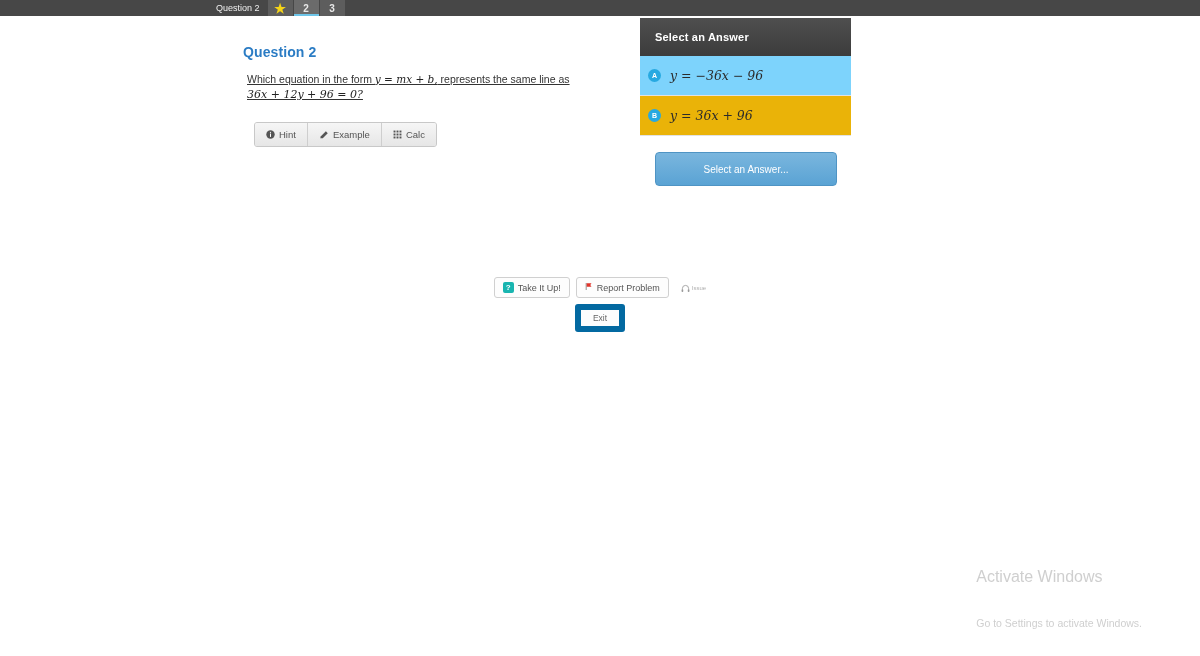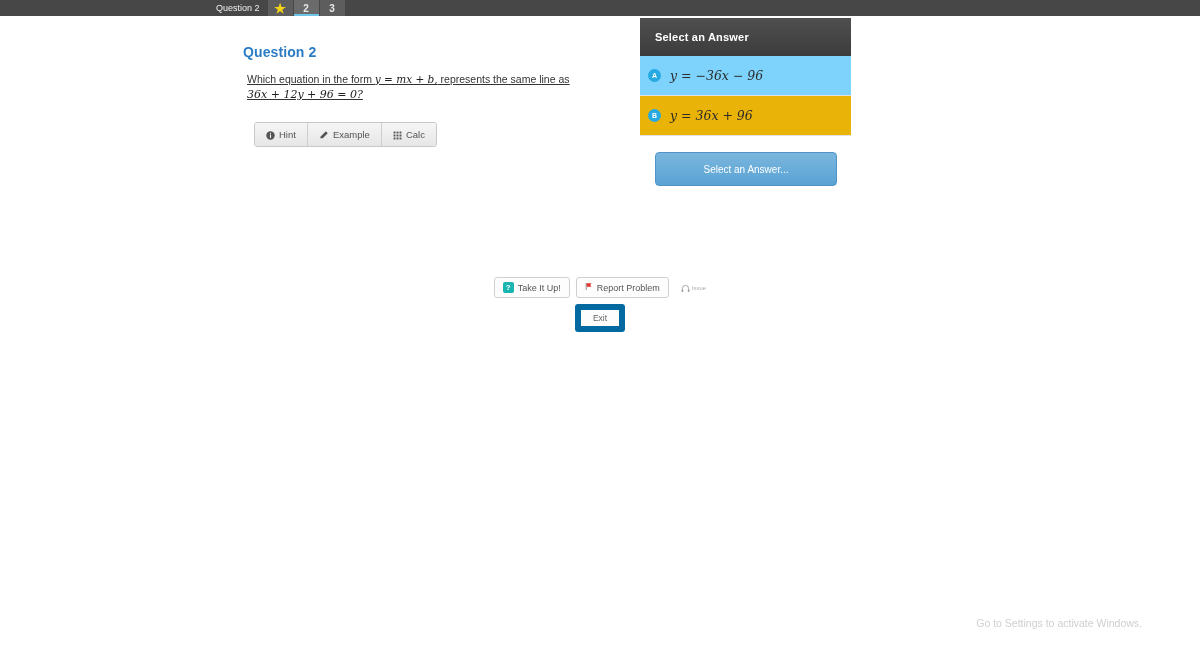--- a/index.html
+++ b/index.html
@@ -68,21 +68,21 @@
   
   .toolbtns {
     position: absolute; left: 254px; top: 122px;
     display: flex;
     border: 1px solid #c8c8c8;
     border-radius: 3px;
     overflow: hidden;
     background: #efefef;
   }
   .toolbtn {
-    display: flex; align-items: flex-end; gap: 4px;
+    display: flex; align-items: center; gap: 4px;
     padding: 6px 11px;
     font-size: 9.5px; color: #555;
     background: linear-gradient(#f6f6f6, #e6e6e6);
     border-right: 1px solid #cecece;
     cursor: pointer; white-space: nowrap;
   }
   .toolbtn:last-child { border-right: none; }
   .ticon { display: inline-flex; align-items: center; color: #555; }
 
   
@@ -163,21 +163,21 @@
     font-size: 8.5px; color: #666; cursor: pointer;
   }
 
   
   .watermark {
     position: absolute; right: 58px; bottom: 25px;
     text-align: left; color: #d2d2d2;
     user-select: none;
   }
   .wm-title { font-size: 16px; line-height: 20px; color: #cfcfcf; }
-  .wm-sub   { font-size: 10.5px; line-height: 16px; color: #cfcfcf; }
+  .wm-sub   { font-size: 10.5px; line-height: 16px; color: #cfcfcf; margin-top: 28px; }
 </style>
 </head>
 <body>
 
 <div class="topbar">
   <div class="topbar-spacer"></div>
   <div class="topbar-title">Question 2</div>
   <div class="tabs">
     <div class="tab star">
       <span class="star-glyph">★</span>
@@ -273,14 +273,15 @@
             <rect x="12" y="9.5" width="3" height="4.5" rx="1.2" fill="#9a9a9a"></rect>
           </svg>
       </span>
       <span class="audio-label">Issue</span>
     </div>
   </div>
   <div class="exit-btn">Exit</div>
 </div>
 
 <div class="watermark">
+  <div class="wm-title">Activate Windows</div>
   <div class="wm-sub">Go to Settings to activate Windows.</div>
 </div>
 
 </body></html>

